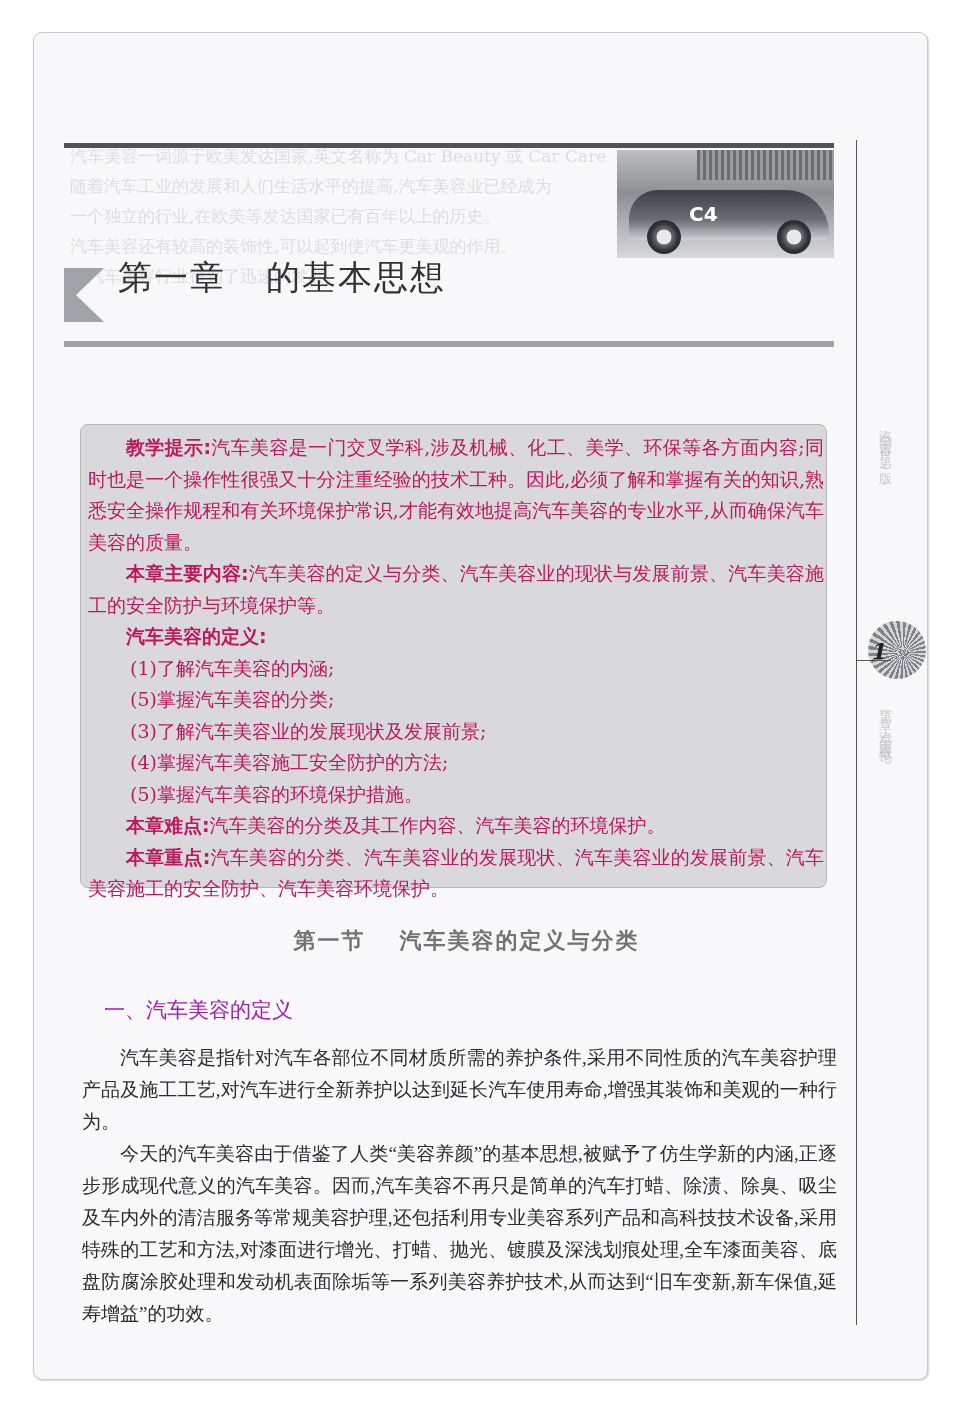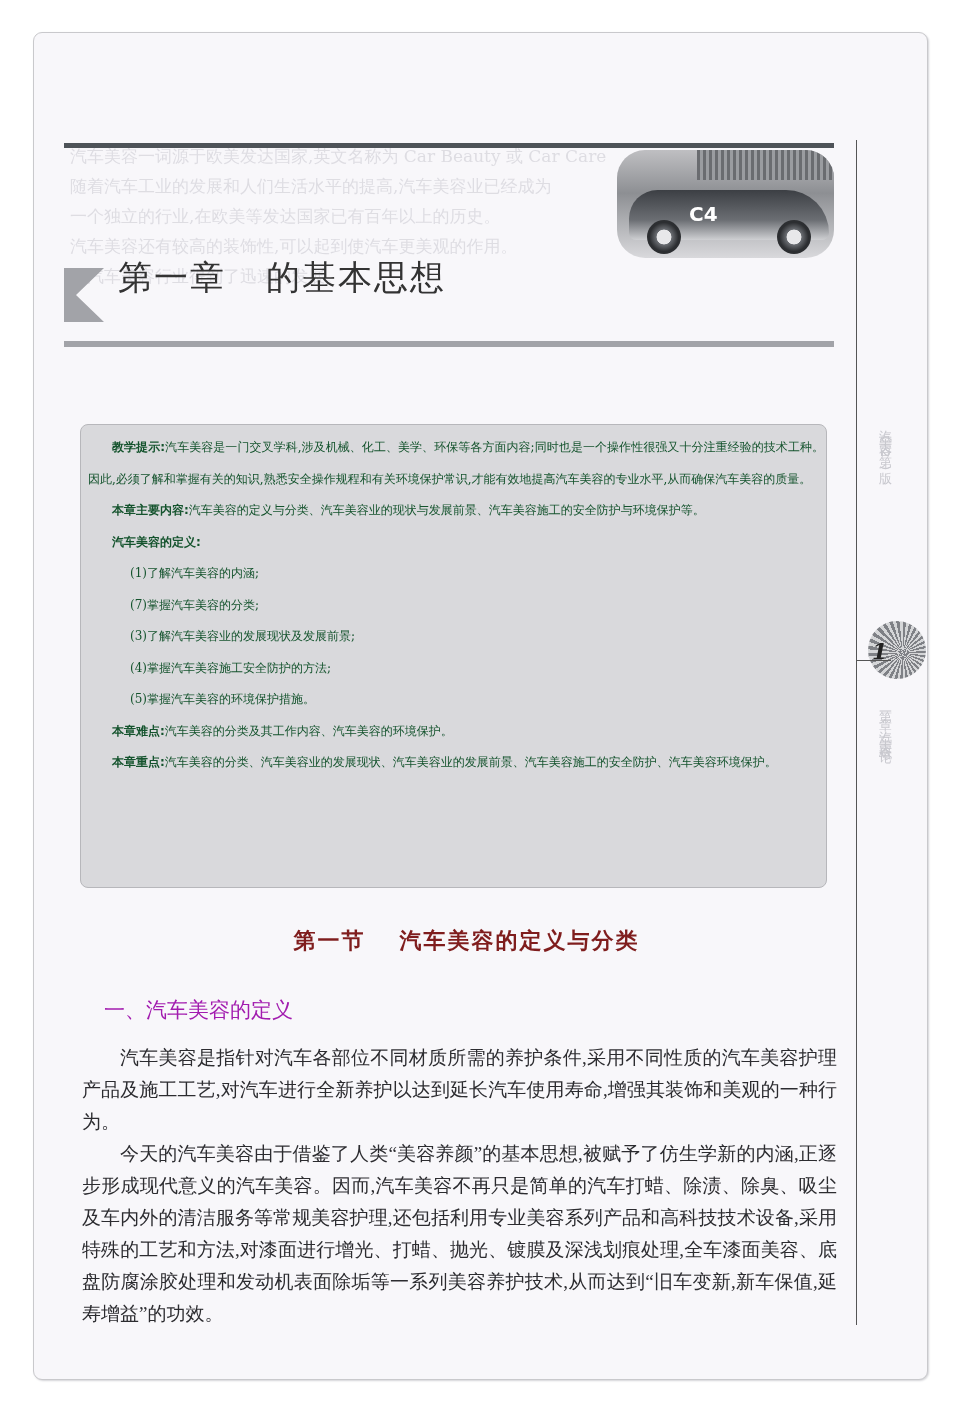--- a/index.html
+++ b/index.html
@@ -3,35 +3,35 @@
 <meta charset="utf-8">
 <style>
   html,body{margin:0;padding:0;}
   body{width:960px;height:1410px;background:#ffffff;position:relative;overflow:hidden;
        font-family:"DejaVu Serif","Liberation Serif",serif;color:#2e2e33;}
   .page{position:absolute;left:33px;top:32px;width:893px;height:1346px;background:#f8f7fa;
         border:1px solid #c9c9cc;border-radius:9px;box-shadow:1px 1px 2px #d4d4d8;}
   .bleed{position:absolute;color:#c9c8d0;opacity:.55;font-size:17px;line-height:30px;white-space:nowrap;overflow:hidden;}
   .rule-top{position:absolute;left:64px;top:143px;width:770px;height:5px;background:#4e5358;}
   .rule-bottom{position:absolute;left:64px;top:341px;width:770px;height:6px;background:#a2a3a8;}
-  .car{position:absolute;left:617px;top:150px;width:217px;height:108px;background:linear-gradient(180deg,#bfbfc2 0%,#8d8f93 40%,#d9d9dc 100%);overflow:hidden;border-radius:28px;}
+  .car{position:absolute;left:617px;top:150px;width:217px;height:108px;background:linear-gradient(180deg,#bfbfc2 0%,#8d8f93 40%,#d9d9dc 100%);overflow:hidden;}
   .car .roof{position:absolute;left:80px;top:0;width:137px;height:30px;background:repeating-linear-gradient(90deg,#6a6c70 0 3px,#9a9ca0 3px 6px);}
   .car .body{position:absolute;left:12px;top:40px;width:200px;height:50px;border-radius:40px 60px 10px 10px;background:linear-gradient(180deg,#3c3f44,#6b6e73 60%,#cfd0d3);}
   .car .wheel{position:absolute;top:70px;width:34px;height:34px;border-radius:50%;background:radial-gradient(circle,#e8e8ea 30%,#6a6d72 32%,#2c2e31 60%);}
   .car .badge{position:absolute;left:72px;top:52px;color:#fff;font-family:"DejaVu Sans",sans-serif;font-size:20px;font-weight:bold;}
   .chev{position:absolute;left:64px;top:268px;width:40px;height:54px;background:#a2a3a8;clip-path:polygon(0 0,100% 0,30% 50%,100% 100%,0 100%);}
   .chapter-title{position:absolute;left:118px;top:255px;font-family:"DejaVu Sans",sans-serif;font-size:34px;color:#333;letter-spacing:2px;}
   .chapter-title span{margin-right:40px;}
   .box{position:absolute;left:80px;top:424px;width:745px;height:462px;background:#d9d9dc;border:1px solid #b7b7bb;border-radius:8px;}
-  .box-text{position:absolute;left:88px;top:432px;width:736px;font-size:12px;line-height:31.5px;color:#14532d;}
+  .box-text{position:absolute;left:88px;top:432px;width:736px;font-size:19px;line-height:31.5px;color:#be185d;}
   .box-text p{margin:0;text-align:justify;}
   .indent{text-indent:2em;}
   .lbl{font-family:"DejaVu Sans",sans-serif;font-weight:bold;}
   .obj{padding-left:42px;}
-  .section-title{position:absolute;left:0;width:893px;top:926px;text-align:center;font-size:22px;font-weight:bold;color:#7f1d1d;letter-spacing:2px;padding-left:20px;}
+  .section-title{position:absolute;left:0;width:893px;top:926px;text-align:center;font-size:22px;font-weight:bold;color:#737373;letter-spacing:2px;padding-left:20px;}
   .section-title span{margin-right:34px;}
   .sub-title{position:absolute;left:104px;top:996px;font-family:"DejaVu Sans",sans-serif;font-size:21px;color:#a21caf;}
   .body{position:absolute;left:82px;top:1042px;width:755px;font-family:"Liberation Serif",serif;font-size:19px;line-height:32px;color:#2c2c30;}
   .body p{margin:0;text-align:justify;text-indent:2em;font-family:Liberation Serif, serif;}
   .side-rule{position:absolute;left:856px;top:140px;width:1px;height:1185px;background:#555;}
   .side-tick{position:absolute;left:857px;top:660px;width:34px;height:1px;background:#555;}
   .ball{position:absolute;left:868px;top:621px;width:58px;height:58px;border-radius:50%;
         background:repeating-conic-gradient(from 0deg at 60% 55%,#7f8186 0 6deg,#d5d6d8 6deg 12deg);}
   .pnum{position:absolute;left:872px;top:638px;font-family:"DejaVu Serif",serif;font-style:italic;font-weight:bold;font-size:22px;color:#222;}
   .vert{position:absolute;writing-mode:vertical-rl;font-size:13px;color:#c8c8ce;letter-spacing:4px;font-family:"DejaVu Sans",sans-serif;}
@@ -64,21 +64,21 @@
   <span>第一章</span><span style="margin-right:0">的基本思想</span>
 </div>
 <div class="rule-bottom"></div>
 
 <div class="box"></div>
 <div class="box-text">
   <p class="indent"><span class="lbl">教学提示:</span><span>汽车美容是一门交叉学科,涉及机械、化工、美学、环保等各方面内容;同时也是一个操作性很强又十分注重经验的技术工种。因此,必须了解和掌握有关的知识,熟悉安全操作规程和有关环境保护常识,才能有效地提高汽车美容的专业水平,从而确保汽车美容的质量。</span></p>
   <p class="indent"><span class="lbl">本章主要内容:</span><span>汽车美容的定义与分类、汽车美容业的现状与发展前景、汽车美容施工的安全防护与环境保护等。</span></p>
   <p class="indent"><span class="lbl">汽车美容的定义:</span></p>
   <p class="obj">(1)了解汽车美容的内涵;</p>
-  <p class="obj">(7)掌握汽车美容的分类;</p>
+  <p class="obj">(5)掌握汽车美容的分类;</p>
   <p class="obj">(3)了解汽车美容业的发展现状及发展前景;</p>
   <p class="obj">(4)掌握汽车美容施工安全防护的方法;</p>
   <p class="obj">(5)掌握汽车美容的环境保护措施。</p>
   <p class="indent"><span class="lbl">本章难点:</span><span>汽车美容的分类及其工作内容、汽车美容的环境保护。</span></p>
   <p class="indent"><span class="lbl">本章重点:</span><span>汽车美容的分类、汽车美容业的发展现状、汽车美容业的发展前景、汽车美容施工的安全防护、汽车美容环境保护。</span></p>
 </div>
 
 <div class="section-title">
   <span>第一节</span><span style="margin-right:0">汽车美容的定义与分类</span>
 </div>

